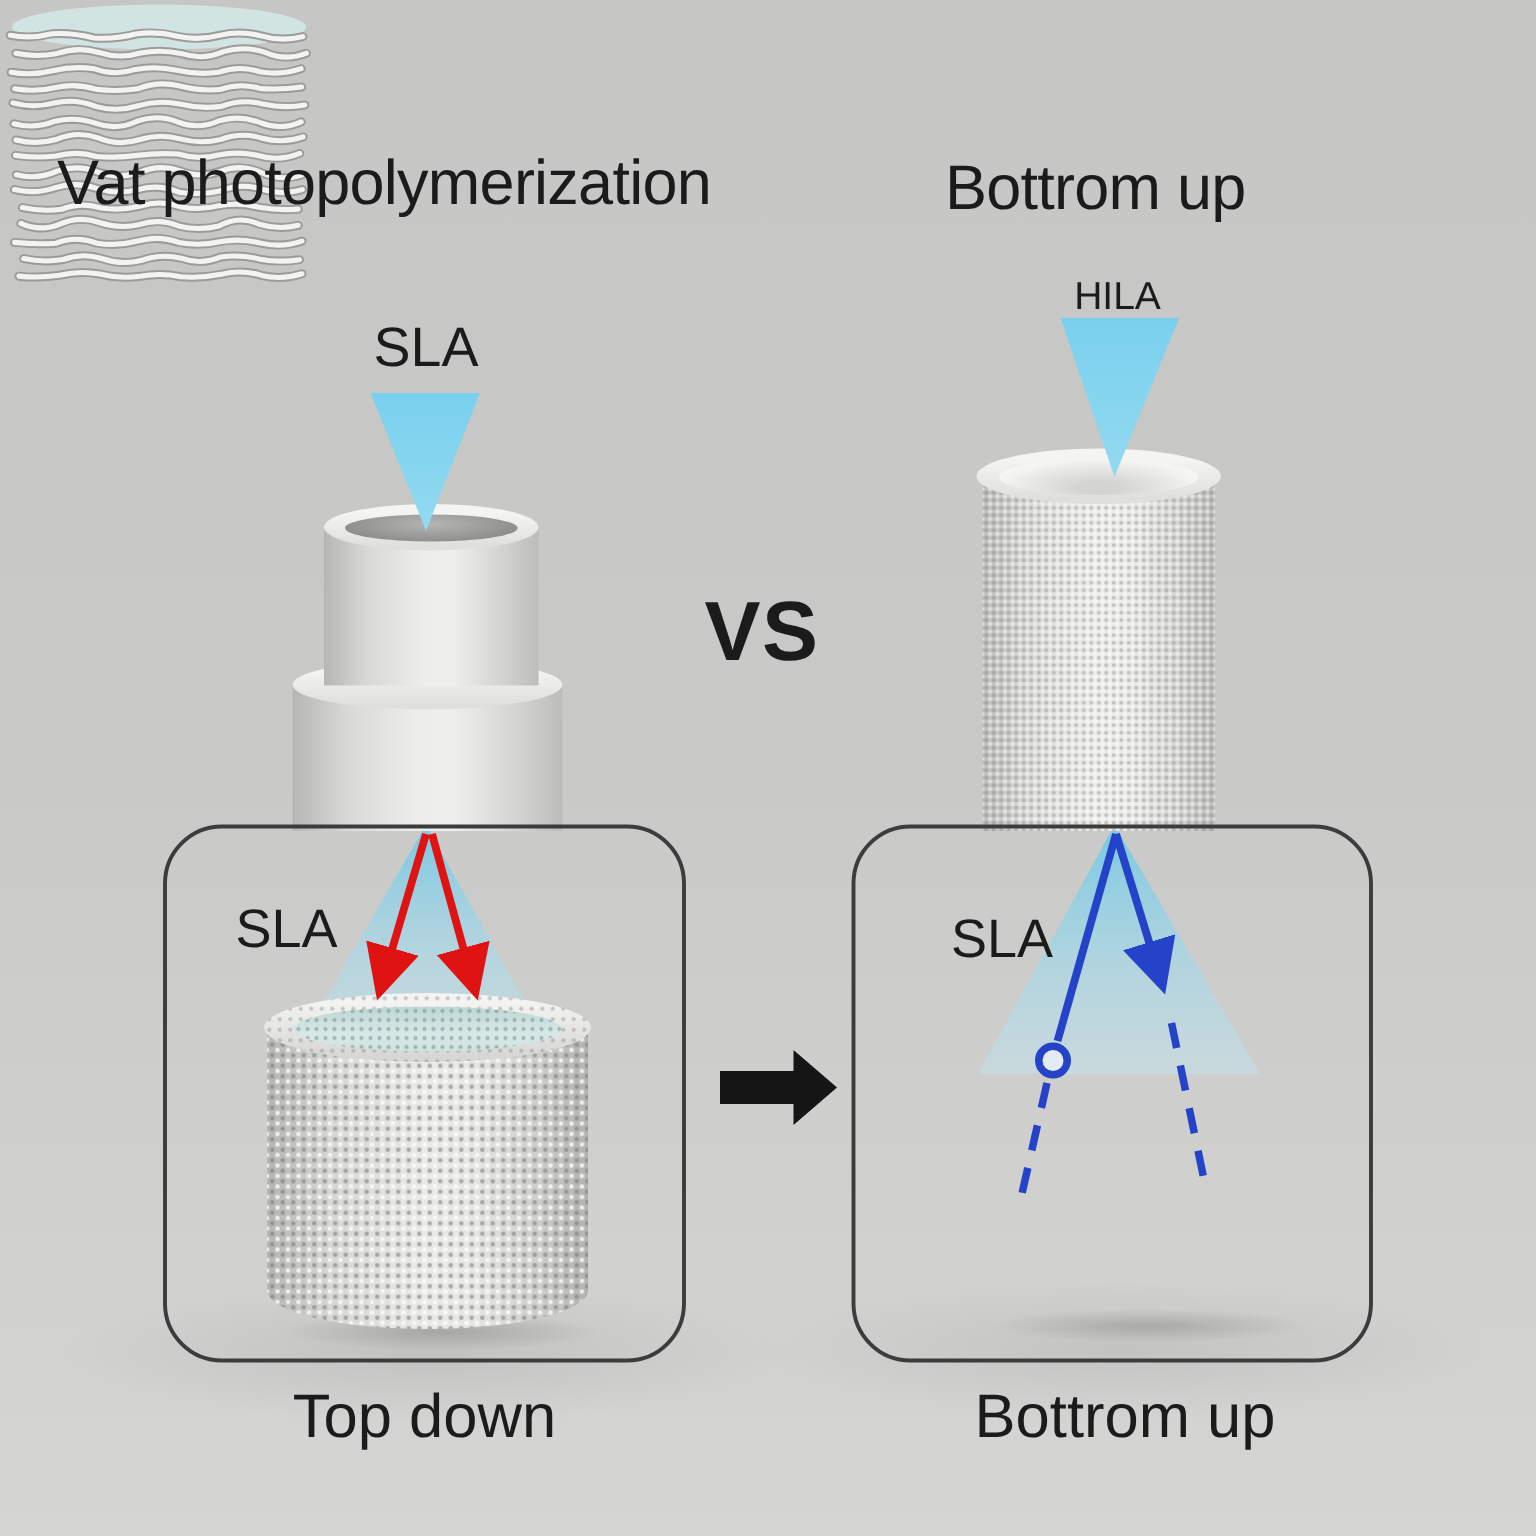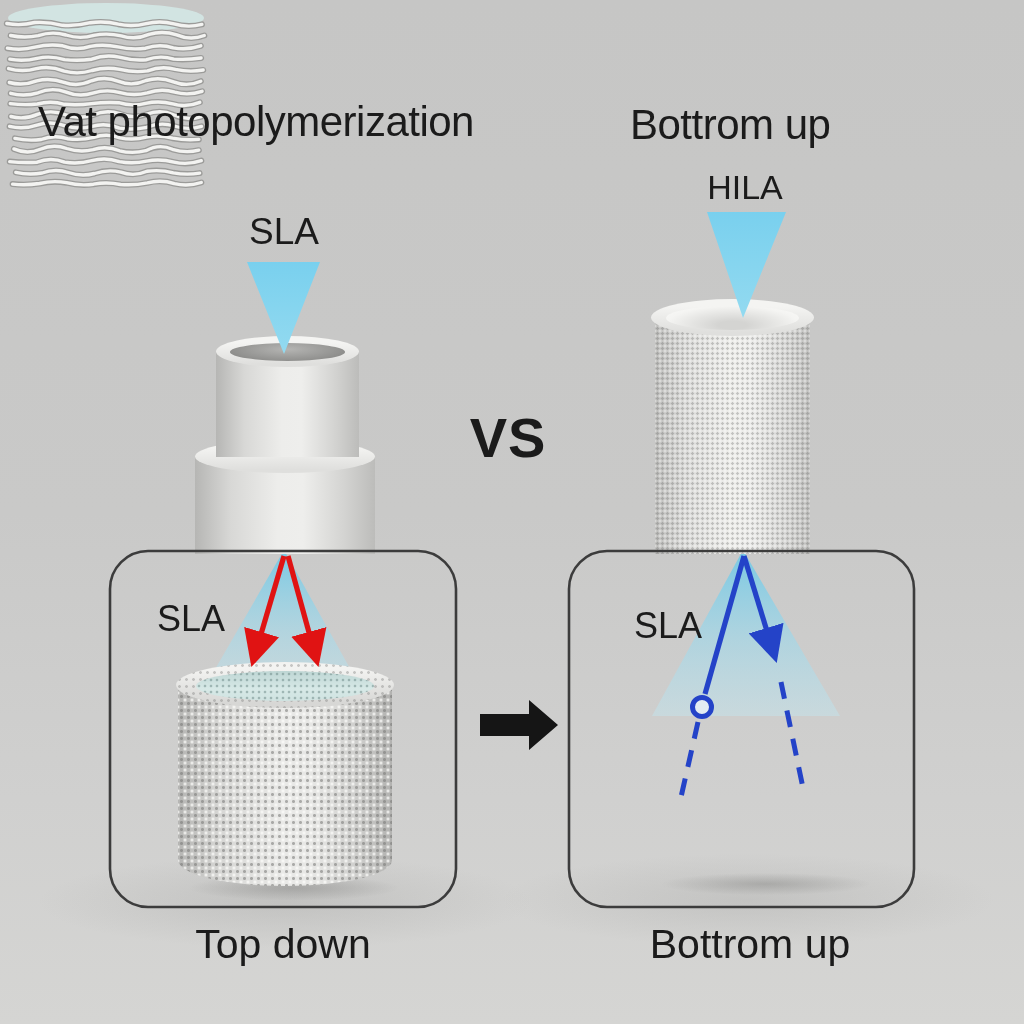--- a/index.html
+++ b/index.html
@@ -165,20 +165,20 @@
     <line x1="698" y1="722" x2="679" y2="806" stroke="#2443c8" stroke-width="5" stroke-dasharray="17 12"></line>
     <line x1="744" y1="556" x2="774" y2="654" stroke="#2443c8" stroke-width="5.2" marker-end="url(#blueHead)"></line>
     <line x1="781" y1="682" x2="803" y2="788" stroke="#2443c8" stroke-width="5" stroke-dasharray="17 12"></line>
 
     <polygon points="480,714 529,714 529,700 558,725 529,750 529,736 480,736" fill="#151515"></polygon>
   </svg>
 
   <div class="txt title" style="left:38px;top:101px;">Vat photopolymerization</div>
   <div class="txt title" style="left:630px;top:104px;">Bottrom up</div>
   <div class="txt lbl" style="left:284px;top:213px;font-size:37px;">SLA</div>
-  <div class="txt lbl" style="left:745px;top:170px;font-size:34px;">HILA</div>
-  <div class="txt vs" style="left:508px;top:410px;">VS</div>
+  <div class="txt lbl" style="left:745px;top:184px;font-size:26px;">HILA</div>
+  <div class="txt vs" style="left:508px;top:393px;">VS</div>
   <div class="txt lbl" style="left:191px;top:601px;">SLA</div>
   <div class="txt lbl" style="left:668px;top:608px;">SLA</div>
   <div class="txt caption" style="left:283px;top:924px;">Top down</div>
   <div class="txt caption" style="left:750px;top:924px;">Bottrom up</div>
 
 </div>
 
 </body></html>

